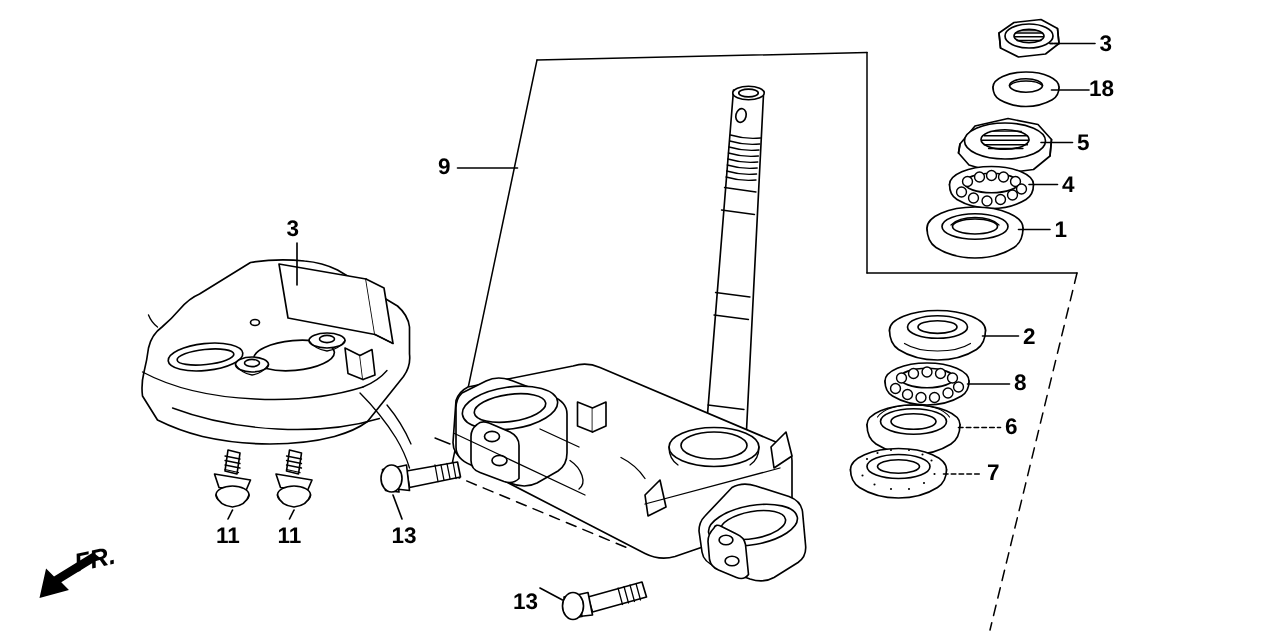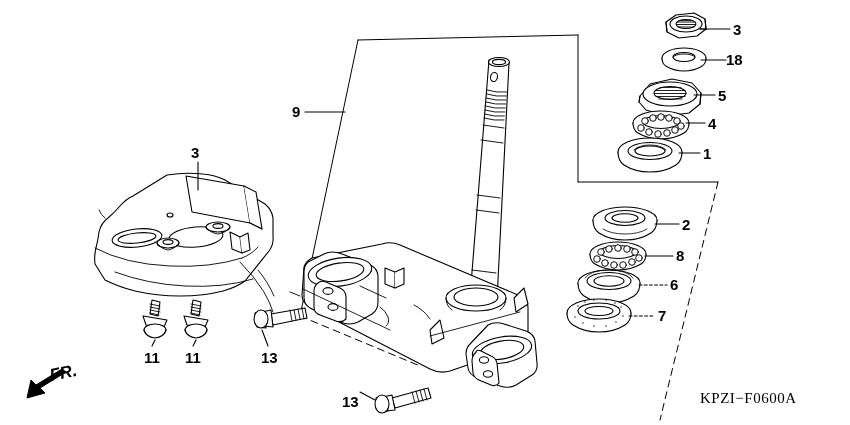--- a/index.html
+++ b/index.html
@@ -332,15 +332,14 @@
 <div class="lbl" style="left:261px;top:350px;">13</div>
 <div class="lbl" style="left:342px;top:394px;">13</div>
 
 <div style="position:absolute;left:22px;top:368px;width:46px;height:34px;">
   <svg width="46" height="34" viewBox="0 0 46 34">
     <path d="M44 4 L18 20 L23 25 L5 30 L9 12 L14 17 L40 1 Z" fill="#000" stroke="#000" stroke-width="1"></path>
   </svg>
 </div>
 <div class="frtxt" style="left:52px;top:366px;">FR.</div>
 
-<div class="partno" style="left:700px;top:390px;">KPZI−F0600A</div>
 
 </div>
 
 </body></html>

